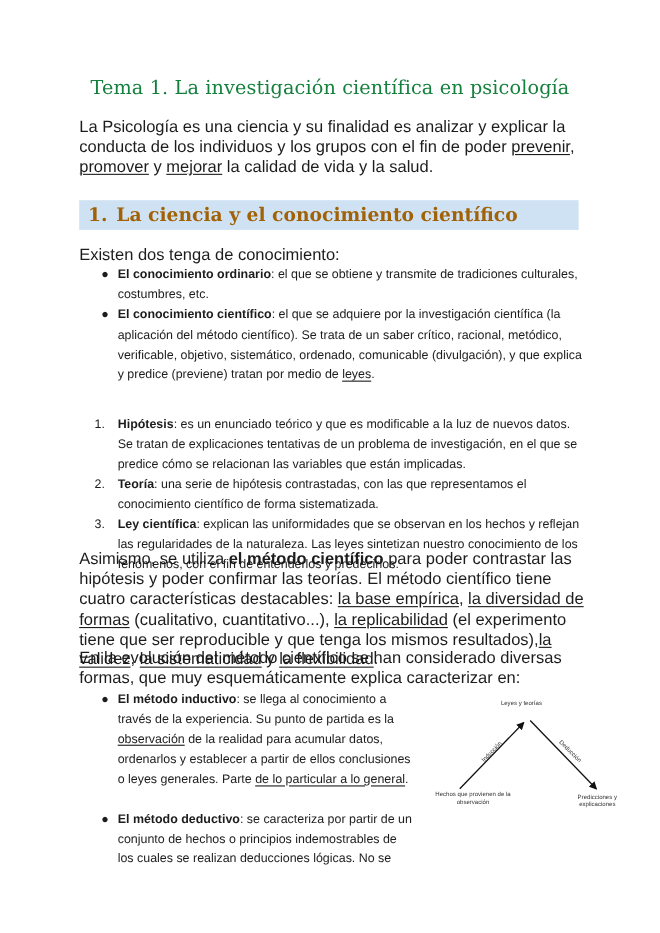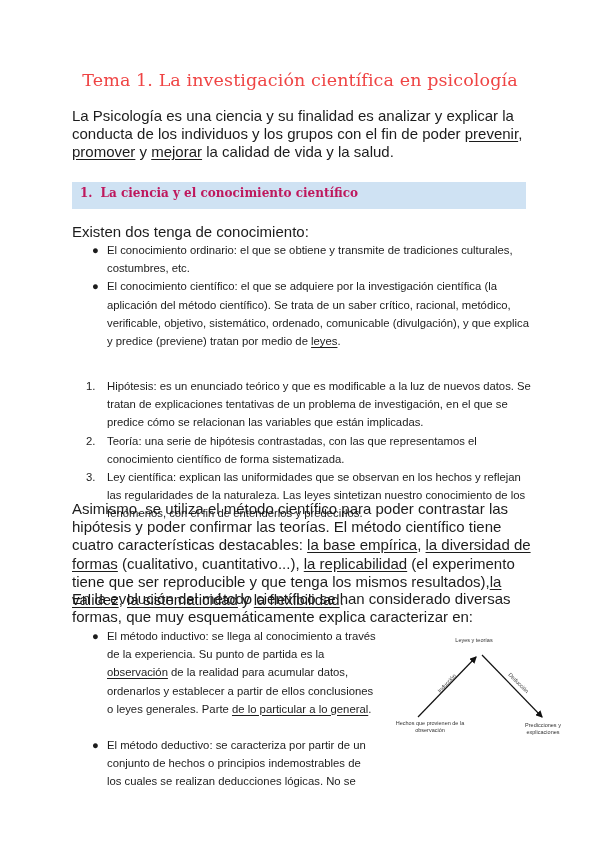--- a/index.html
+++ b/index.html
@@ -1,26 +1,26 @@
 <!DOCTYPE html>
 <html><head>
 <meta charset="utf-8">
 <style>
   html, body { margin: 0; padding: 0; background: #ffffff; }
   body { width: 600px; height: 848px; position: relative; overflow: hidden;
          font-family: "Liberation Sans", sans-serif; color: #1c1c1c; }
   .page { position: absolute; left: 0; top: 0; width: 600px; height: 848px; }
   .title { position: absolute; left: 0; width: 600px; top: 70px; text-align: center;
-           font-family: "DejaVu Serif", serif; font-size: 17.5px; letter-spacing: 0.1px; color: #ef4444; }
+           font-family: "DejaVu Serif", serif; font-size: 17.5px; letter-spacing: 0.1px; color: #15803d; }
   .para { position: absolute; left: 72px; width: 460px; font-size: 15px; line-height: 18.2px; }
   .u { text-decoration: underline; text-underline-offset: 2px; }
-  b { font-weight: normal; }
+  b { font-weight: bold; }
   .h-band { position: absolute; left: 72px; top: 182px; width: 454px; height: 27px; background: #cfe2f3; }
   .h-text { position: absolute; left: 80px; top: 186px; font-family: "DejaVu Serif", serif;
-            font-size: 12px; font-weight: bold; color: #be185d; }
+            font-size: 17px; font-weight: bold; color: #a16207; }
   .h-text .num { margin-right: 8px; }
   ul.bul, ol.num { position: absolute; margin: 0; padding: 0; list-style: none; font-size: 11.3px; line-height: 18.2px; }
   ul.bul li, ol.num li { position: relative; padding-left: 35px; }
   ul.bul li .mk { position: absolute; left: 20px; top: 0; }
   ol.num li .mk { position: absolute; left: 14px; top: 0; }
   .diagram { position: absolute; left: 390px; top: 625px; width: 180px; height: 135px; }
   .diagram .lbl { position: absolute; font-size: 5.5px; line-height: 7px; color: #333; text-align: center; }
 </style>
 </head>
 <body>

